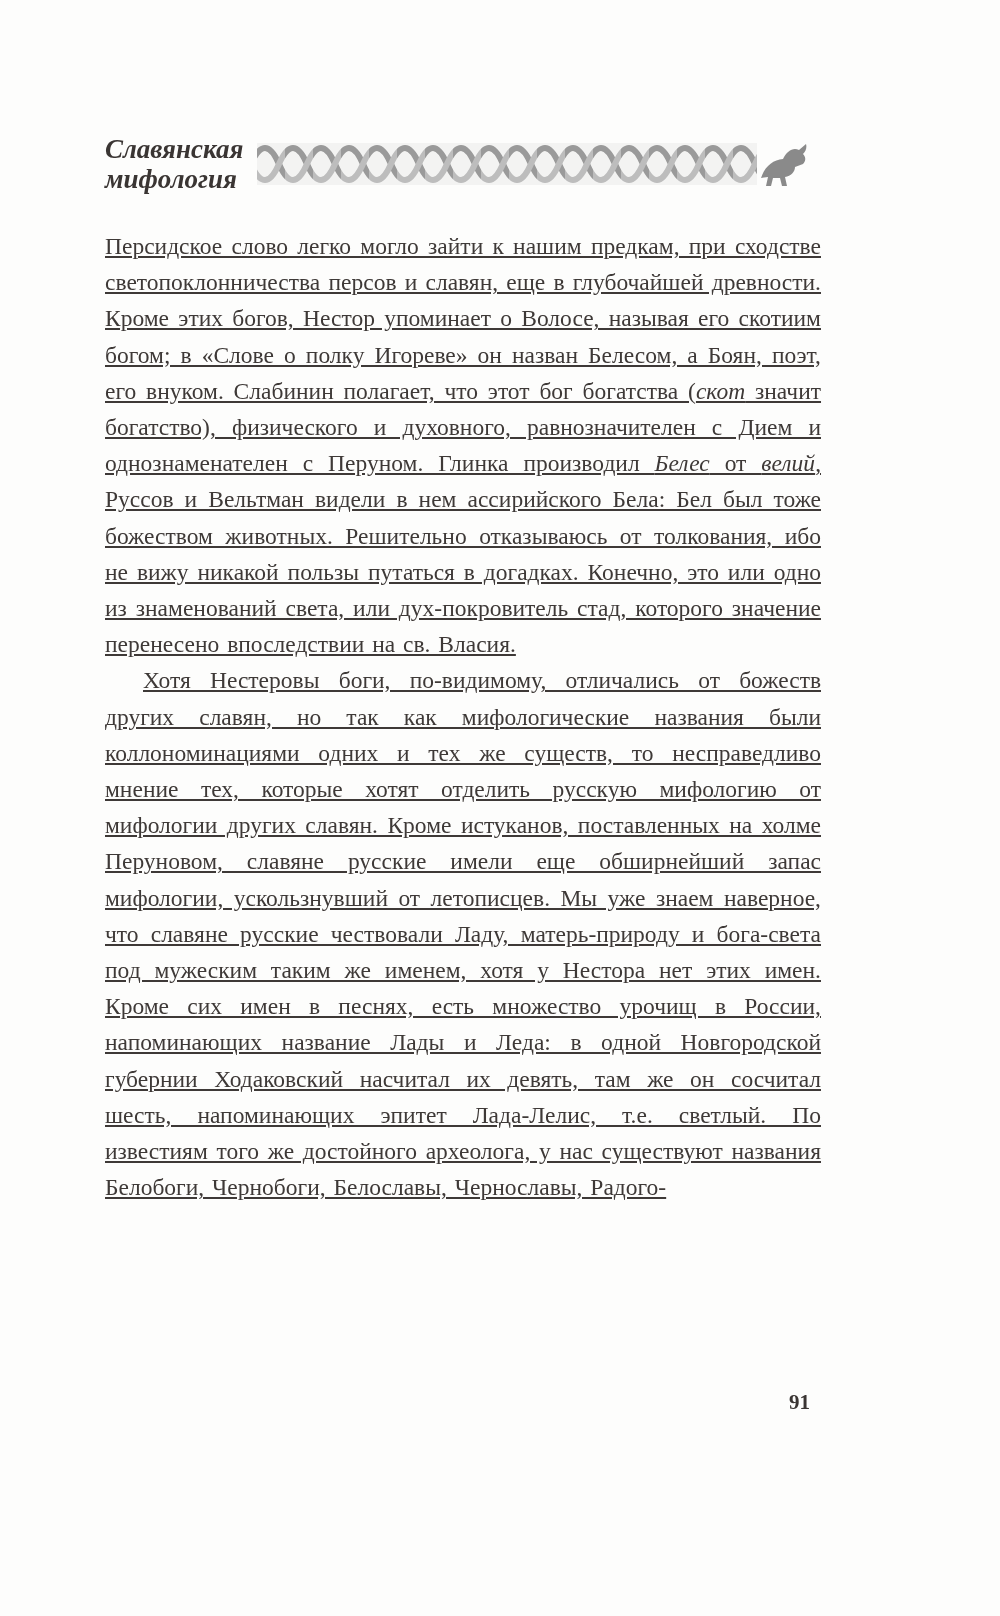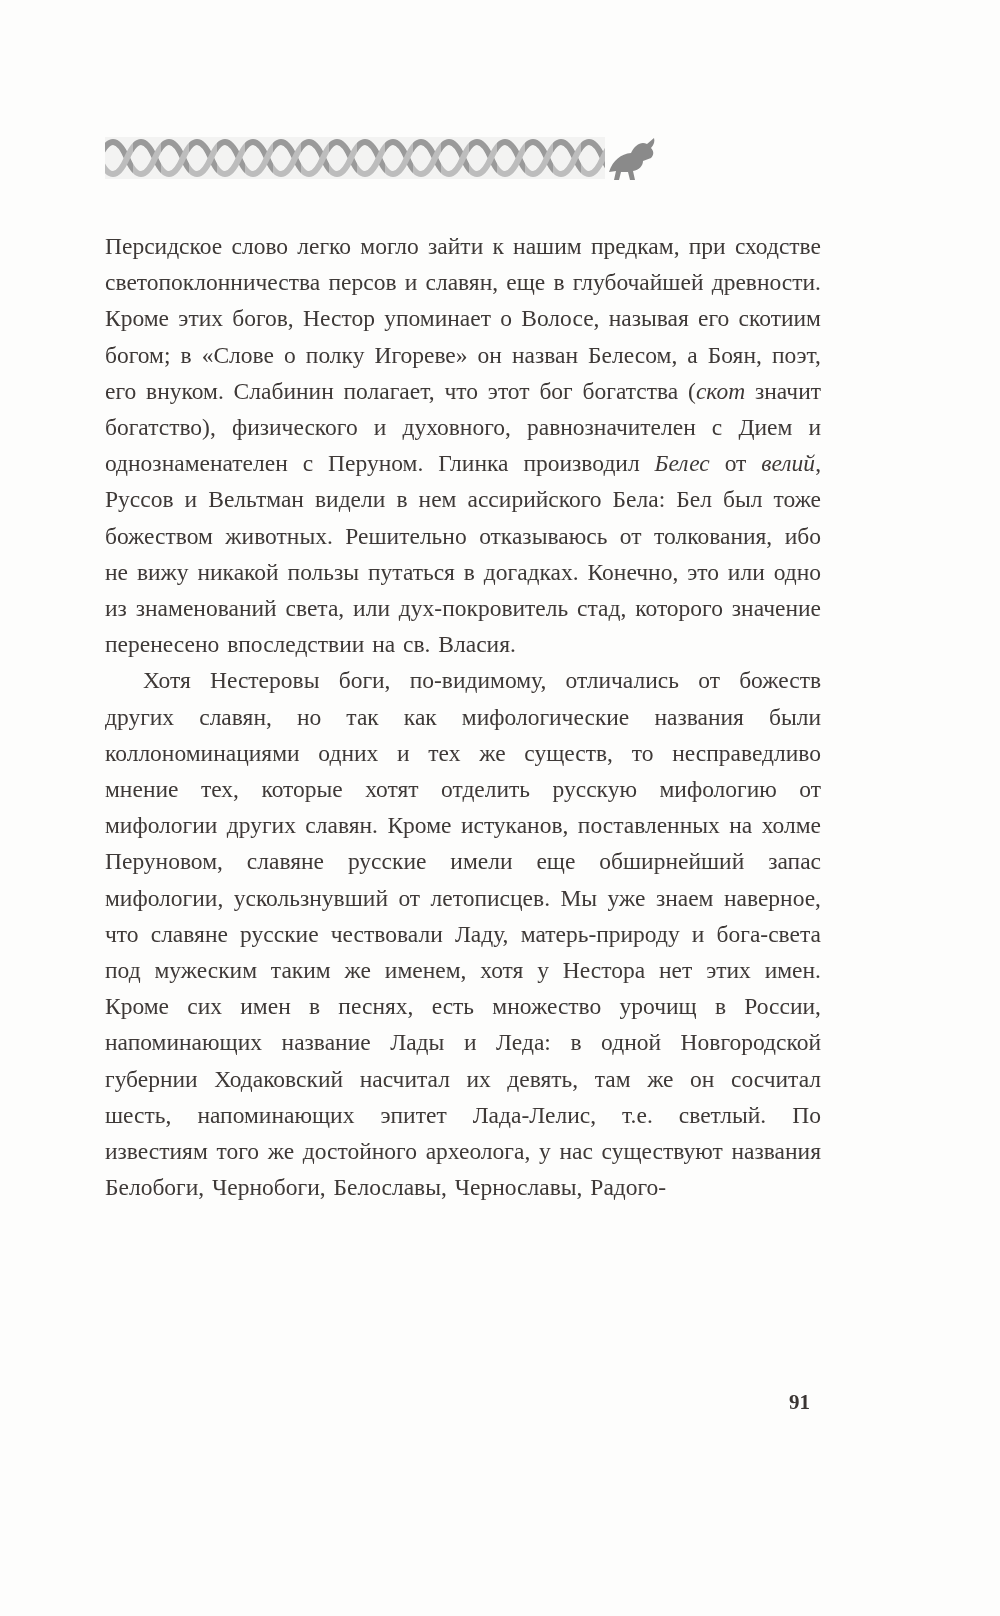--- a/index.html
+++ b/index.html
@@ -44,20 +44,21 @@
     top: 228px;
     left: 105px;
     width: 716px;
     font-size: 23.5px;
     line-height: 36.2px;
     text-align: justify;
   }
   .body-text p {
     margin: 0;
     word-spacing: 2px;
+    text-decoration: underline;
   }
   .body-text p.indent {
     text-indent: 38px;
   }
   .it {
     font-style: italic;
   }
   .page-number {
     position: absolute;
     top: 1390px;
@@ -66,20 +67,24 @@
     font-weight: bold;
     color: #3a3533;
   }
 </style>
 </head>
 <body>
 
 <div class="page">
 
   <header class="page-header">
+    <div class="header-title">
+      <div>Славянская</div>
+      <div>мифология</div>
+    </div>
     <div class="ornament">
       <svg width="560" height="48" viewBox="0 0 560 48" xmlns="http://www.w3.org/2000/svg">
         <defs>
           <pattern id="braid" width="28" height="48" patternUnits="userSpaceOnUse">
             <path d="M-6,24 Q8,-8 22,24 Q36,56 50,24" stroke="#9a9a9a" stroke-width="6" fill="none"></path>
             <path d="M-6,24 Q8,56 22,24 Q36,-8 50,24" stroke="#bdbdbd" stroke-width="6" fill="none"></path>
           </pattern>
         </defs>
         <rect x="0" y="3" width="500" height="42" fill="#f3f3f2"></rect>
         <rect x="0" y="3" width="500" height="42" fill="url(#braid)"></rect>

